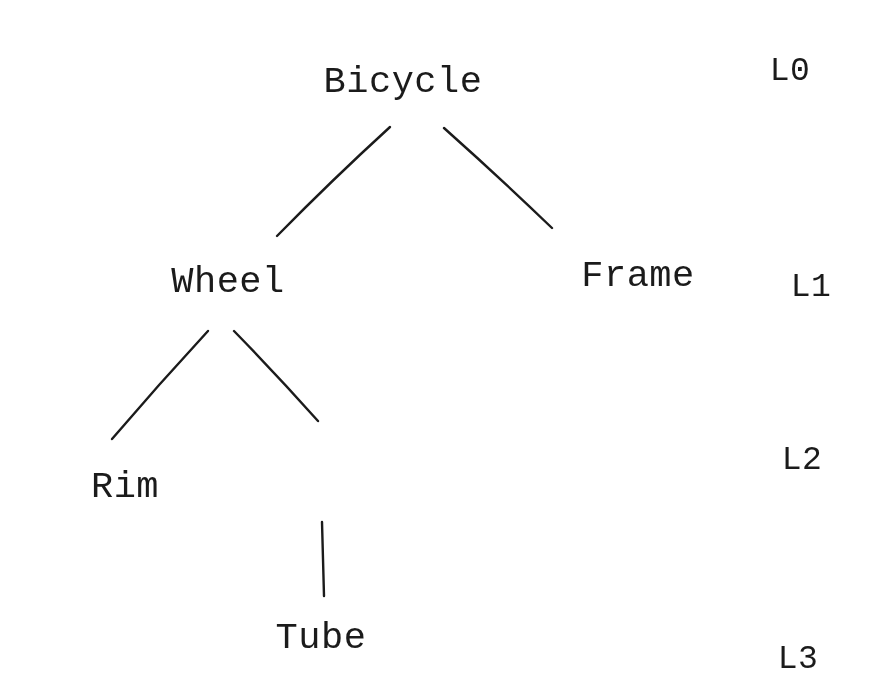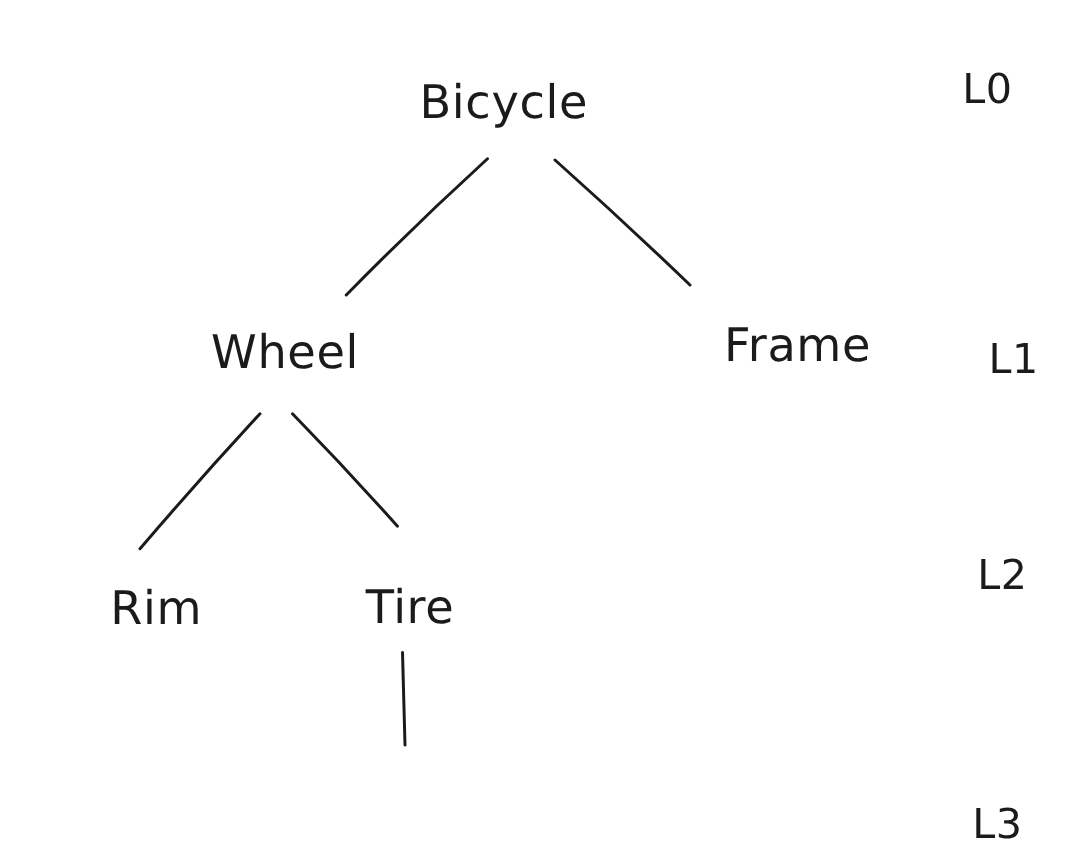--- a/index.html
+++ b/index.html
@@ -23,20 +23,21 @@
     width: 870px;
     height: 690px;
   }
   .label {
     position: absolute;
     transform: translate(-50%, -50%);
     white-space: nowrap;
     font-weight: 500;
     letter-spacing: 0.5px;
     line-height: 1;
+    font-family: Liberation Mono, monospace;
   }
   .node-label {
     font-size: 37px;
   }
   .level-label {
     font-size: 33px;
   }
   
   .pos-bicycle { left: 403px; top: 82px; }
   .pos-wheel   { left: 204px; top: 282px; margin-left: 24px; }
@@ -62,20 +63,20 @@
       <path d="M208,331 Q159,384 112,439"></path>
       <path d="M234,331 Q277,375 318,421"></path>
       <path d="M322,522 Q323,559 324,596"></path>
     </g>
   </svg>
 
   <div class="label node-label pos-bicycle">Bicycle</div>
   <div class="label node-label pos-wheel">Wheel</div>
   <div class="label node-label pos-rim">Rim</div>
   <div class="label node-label pos-frame">Frame</div>
-  <div class="label node-label pos-tire">Tire</div>
+  <div class="label node-label pos-tube">Tube</div>
 
   <div class="label level-label pos-l0">L0</div>
   <div class="label level-label pos-l1">L1</div>
   <div class="label level-label pos-l2">L2</div>
   <div class="label level-label pos-l3">L3</div>
 
 </div>
 
 </body></html>

